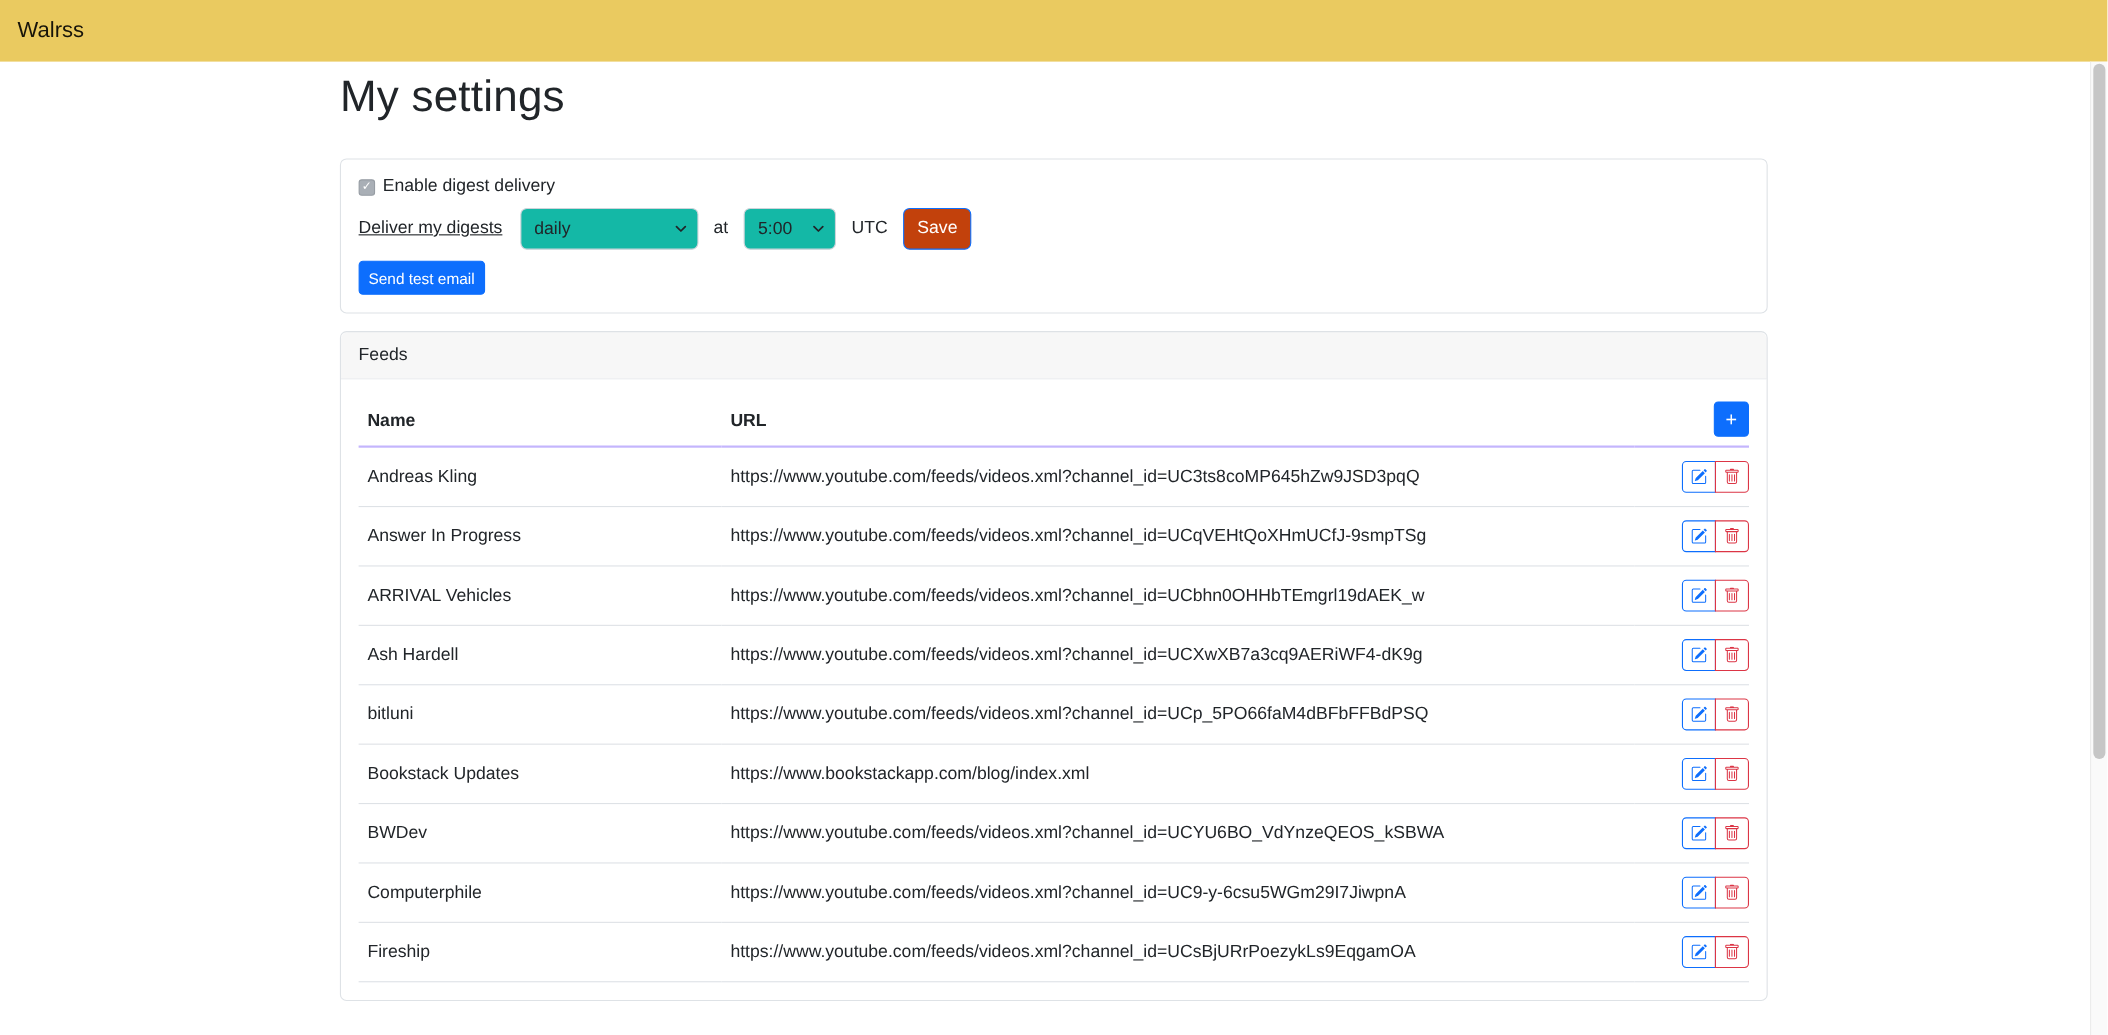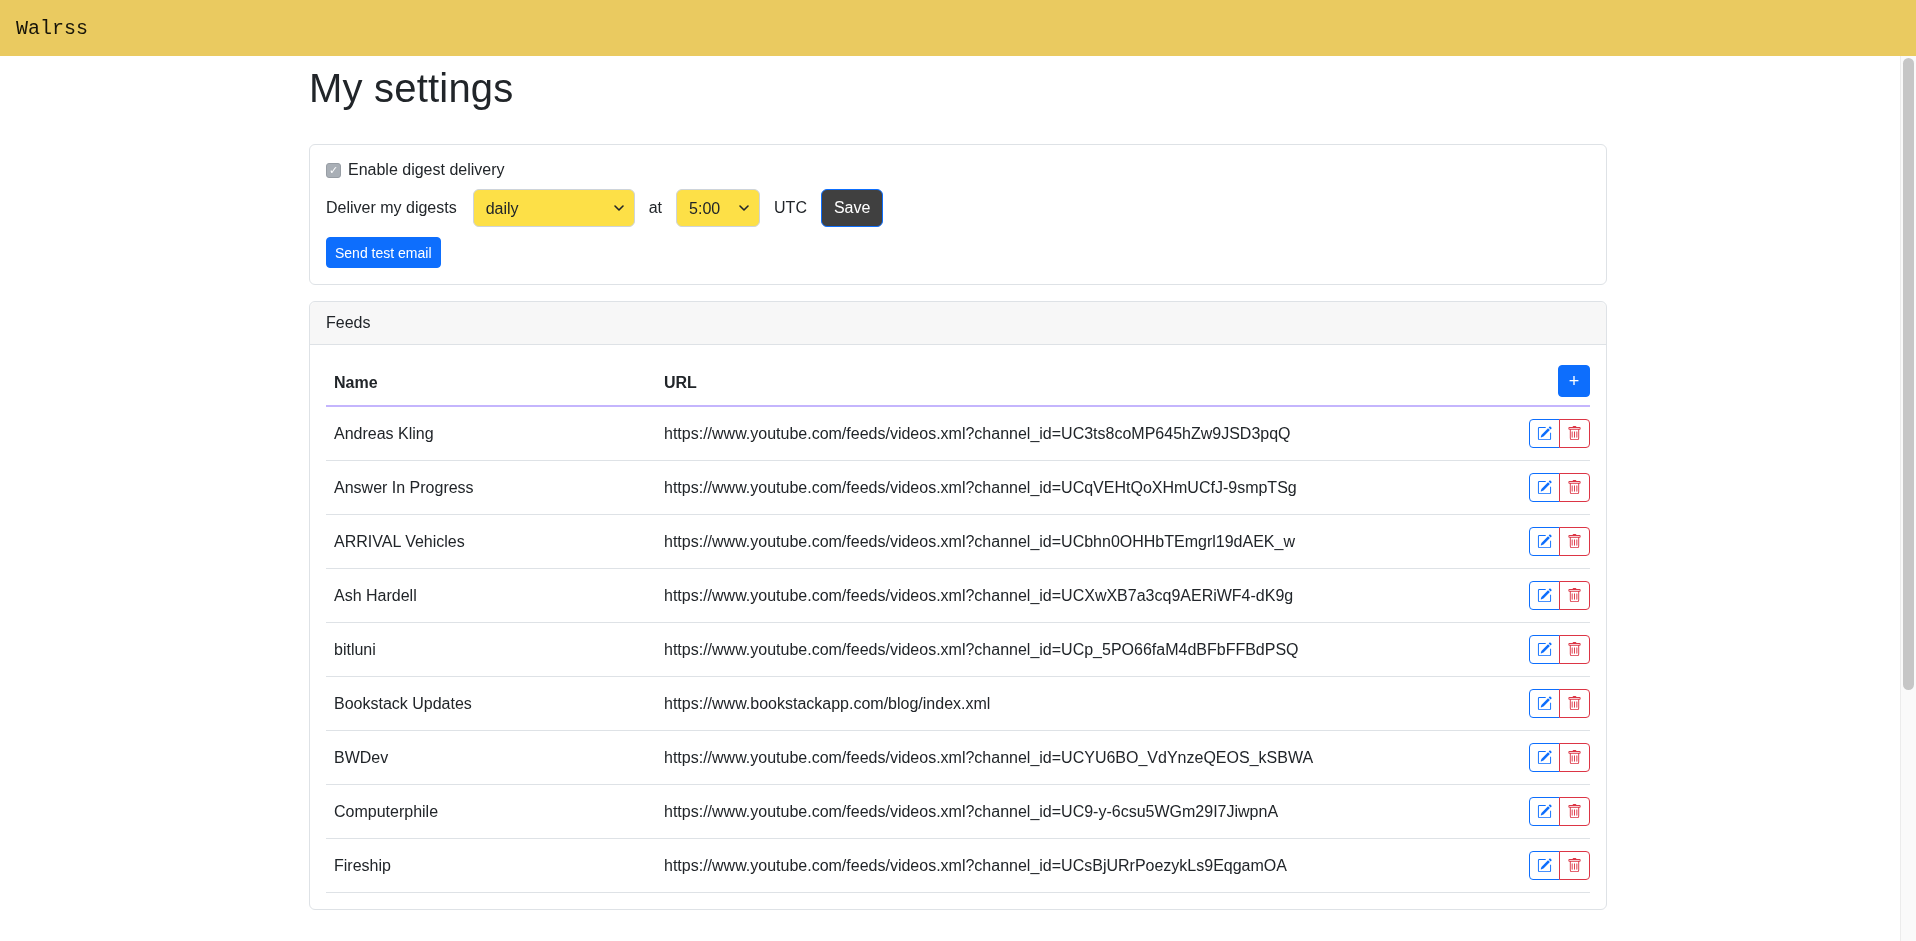--- a/index.html
+++ b/index.html
@@ -1,20 +1,20 @@
 <!DOCTYPE html>
 <html><head>
 <meta charset="utf-8">
 <style>
   * { margin: 0; padding: 0; box-sizing: border-box; }
   html, body { width: 1916px; height: 941px; overflow: hidden; background: #fff;
     font-family: "Liberation Sans", "DejaVu Sans", sans-serif; color: #212529; font-size: 16px; }
 
   
-  .navbar { height: 56px; background: #eaca60; display: flex; align-items: center; padding: 0 16px; font-family: Liberation Mono, monospace; }
+  .navbar { height: 56px; background: #eaca60; display: flex; align-items: center; padding: 0 16px; }
   .brand { font-size: 20px; color: rgba(0,0,0,.9); }
 
   
   .scrollwrap { position: relative; height: 885px; overflow: hidden; }
   .scrollbar-track { position: absolute; top: 0; right: 0; width: 16px; height: 885px;
     background: #fafafa; border-left: 1px solid #ececec; z-index: 50; }
   .scrollbar-thumb { position: absolute; top: 2px; left: 2px; width: 11px; height: 632px;
     background: #c6c6c6; border-radius: 7px; }
 
   .container { width: 1298px; margin: 0 auto; padding-top: 8px; }
@@ -25,31 +25,31 @@
   .card-header { background: rgba(0,0,0,.03); border-bottom: 1px solid #dee2e6;
     padding: 12px 16px; border-radius: 6px 6px 0 0; font-size: 16px; }
   .card-body { padding: 16px; }
 
   
   .check-row { display: flex; align-items: center; gap: 7px; margin-bottom: 10px; }
   .checkbox { width: 15px; height: 15px; background: #a9afb6; border: 1px solid #979da4;
     border-radius: 3px; display: inline-flex; align-items: center; justify-content: center;
     color: #fff; font-size: 11px; line-height: 1; cursor: pointer; }
   .form-row { display: flex; align-items: center; gap: 14px; margin-bottom: 10px; }
-  .form-row .lbl { margin-right: 2px; }
+  .form-row .lbl { margin-right: 2px; text-decoration: underline; }
   .selwrap { position: relative; display: inline-block; }
   .selwrap select { appearance: none; -webkit-appearance: none; -moz-appearance: none;
-    border: 1px solid #ced4da; border-radius: 6px; background: #fde047; color: #212529;
+    border: 1px solid #ced4da; border-radius: 6px; background: #14b8a6; color: #212529;
     font-family: inherit; font-size: 16px; padding: 6px 30px 6px 12px; height: 38px; width: 100%; cursor: pointer; }
   .selwrap svg.chev { position: absolute; right: 10px; top: 13px; pointer-events: none; }
   .sel-frequency { width: 162px; }
   .sel-time { width: 84px; }
   .btn { display: inline-flex; align-items: center; justify-content: center; border-radius: 6px;
     border: 1px solid transparent; cursor: pointer; font-family: inherit; }
-  .btn-primary { background: #404040; border-color: #0d6efd; color: #fff; font-size: 16px;
+  .btn-primary { background: #c2410c; border-color: #0d6efd; color: #fff; font-size: 16px;
     padding: 6px 12px; height: 38px; }
   .btn-sm { background: #0d6efd; border-color: #0d6efd; color: #fff; font-size: 14px;
     padding: 4px 8px; height: 31px; border-radius: 4px; }
 
   
   table.feeds { width: 100%; border-collapse: collapse; table-layout: fixed; }
   table.feeds col.c-name { width: 330px; }
   table.feeds col.c-actions { width: 104px; }
   table.feeds thead th { text-align: left; font-weight: 700; padding: 8px;
     border-bottom: 2px solid #c4b5fd; }

